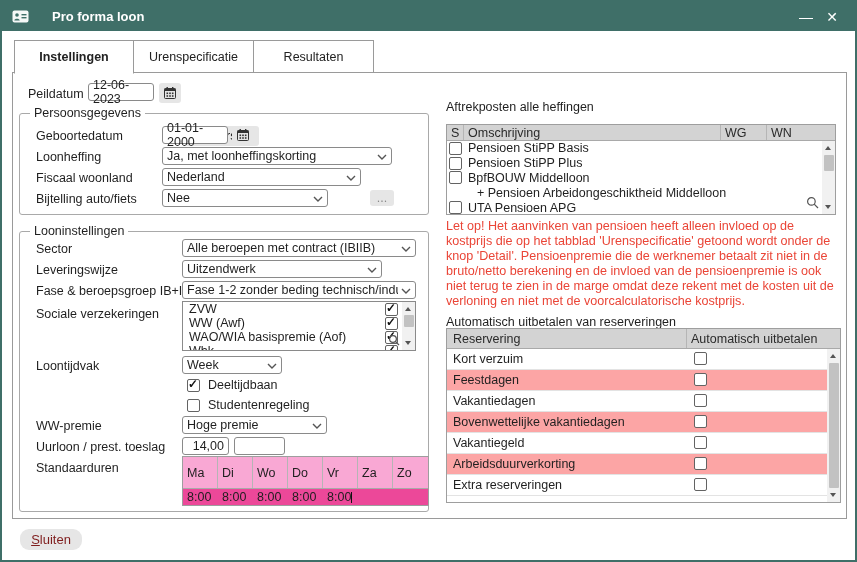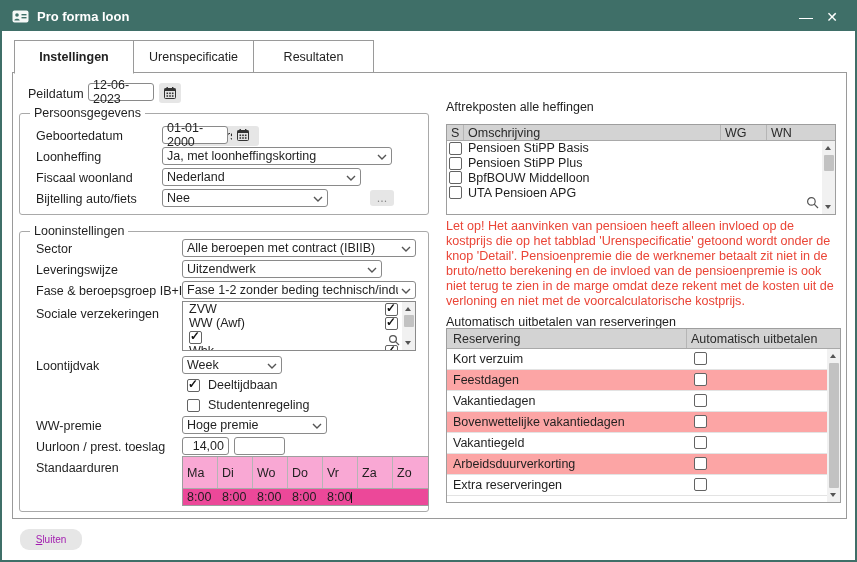--- a/index.html
+++ b/index.html
@@ -5,21 +5,21 @@
   * { margin:0; padding:0; box-sizing:border-box; }
   html,body { width:857px; height:562px; }
   body { font-family:"Liberation Sans", sans-serif; font-size:12.5px; color:#1f1f1f; background:#fff; }
 
   .window { position:relative; width:857px; height:562px; background:#fff;
             border:2px solid #3f6f68; overflow:hidden; }
 
   
   .titlebar { position:absolute; left:0; top:0; right:0; height:29px; background:#3f6f68;
               display:flex; align-items:center; padding:0 10px; }
-  .titlebar .title { color:#fff; font-weight:bold; font-size:13px; margin-left:8px; }
+  .titlebar .title { color:#fff; font-weight:bold; font-size:13px; margin-left:23px; }
   .win-btn { color:#fff; width:26px; height:20px; display:flex; align-items:center; justify-content:center;
              font-size:14px; cursor:default; }
   .titlebar .spacer { flex:1; }
 
   
   .tabstrip { position:absolute; left:12px; top:38px; height:33px; display:flex; z-index:3; }
   .tab { width:120px; border:1px solid #9a9a9a; border-left:none; background:#fff;
          display:flex; align-items:center; justify-content:center; font-size:12.5px; color:#222; }
   .tab:first-child { border-left:1px solid #9a9a9a; }
   .tab.active { font-weight:bold; height:34px; border-bottom:1px solid #fff; }
@@ -100,21 +100,21 @@
   .std-head .dc { width:35px; border-right:1px solid #b5b5b5; padding-left:4px; display:flex; align-items:center; }
   .std-head .dc:last-child { border-right:none; }
   .std-vals { display:flex; height:16px; background:#ec4899; }
   .std-vals .vc { width:35px; padding-left:4px; display:flex; align-items:center; }
   .caret { display:inline-block; width:1px; height:11px; background:#111; margin-left:0px; }
 
   .chk-row { display:flex; align-items:center; gap:8px; }
 
   
   .btn-sluiten { position:absolute; left:18px; top:527px; width:62px; height:21px; background:#e6e6e6;
-                 border:none; border-radius:9px; font-size:10px; color:#a21caf; font-family:inherit;
+                 border:none; border-radius:9px; font-size:13px; color:#7f1d1d; font-family:inherit;
                  display:block; text-align:center; line-height:21px; }
   .btn-sluiten::first-letter { text-decoration:underline; }
 </style>
 </head>
 <body>
 
 <div class="window">
 
   <div class="titlebar">
     <span style="display:inline-flex;">
@@ -240,20 +240,21 @@
         <div class="sv-rows">
             <div class="sv-row">
               <span class="lbl">ZVW</span>
               <span class="cb checked"></span>
             </div>
             <div class="sv-row">
               <span class="lbl">WW (Awf)</span>
               <span class="cb checked"></span>
             </div>
             <div class="sv-row">
+              <span class="lbl">WAO/WIA basispremie (Aof)</span>
               <span class="cb checked"></span>
             </div>
             <div class="sv-row">
               <span class="lbl">Whk</span>
               <span class="cb checked"></span>
             </div>
           </div>
         <span class="mag" style="right:15px; bottom:1px;">
           <svg width="12" height="12" viewBox="0 0 12 12">
               <circle cx="5" cy="5" r="3.4" fill="none" stroke="#555" stroke-width="1.2"></circle>
@@ -340,20 +341,24 @@
               <span class="cb"></span>
             </span>
             <span class="o-cell">Pensioen StiPP Plus</span>
           </div>
           <div class="af-row">
             <span class="s-cell">
               <span class="cb"></span>
             </span>
             <span class="o-cell">BpfBOUW Middelloon</span>
           </div>
+          <div class="af-row sub">
+            <span class="s-cell"></span>
+            <span class="o-cell">+ Pensioen Arbeidongeschiktheid Middelloon</span>
+          </div>
           <div class="af-row">
             <span class="s-cell">
               <span class="cb"></span>
             </span>
             <span class="o-cell">UTA Pensioen APG</span>
           </div>
           <span class="mag" style="right:16px; bottom:2px;">
           <svg width="13" height="13" viewBox="0 0 13 13">
               <circle cx="5.4" cy="5.4" r="3.8" fill="none" stroke="#555" stroke-width="1.2"></circle>
               <line x1="8.2" y1="8.2" x2="12" y2="12" stroke="#555" stroke-width="1.2"></line>

